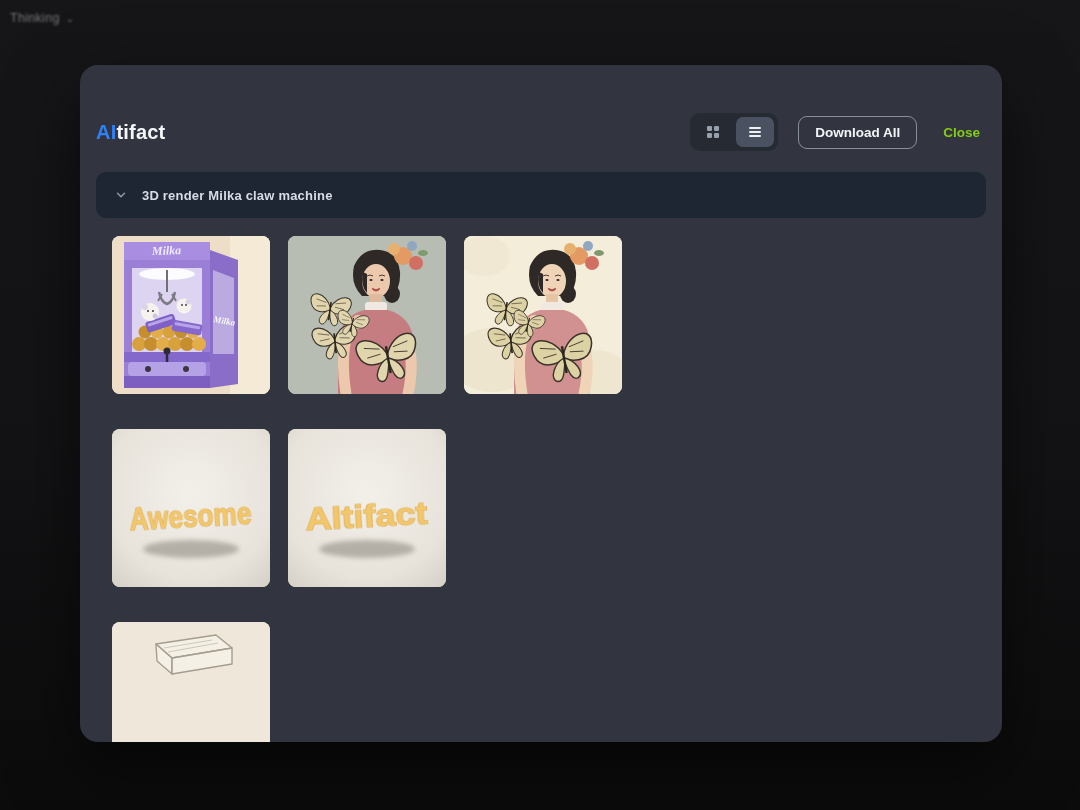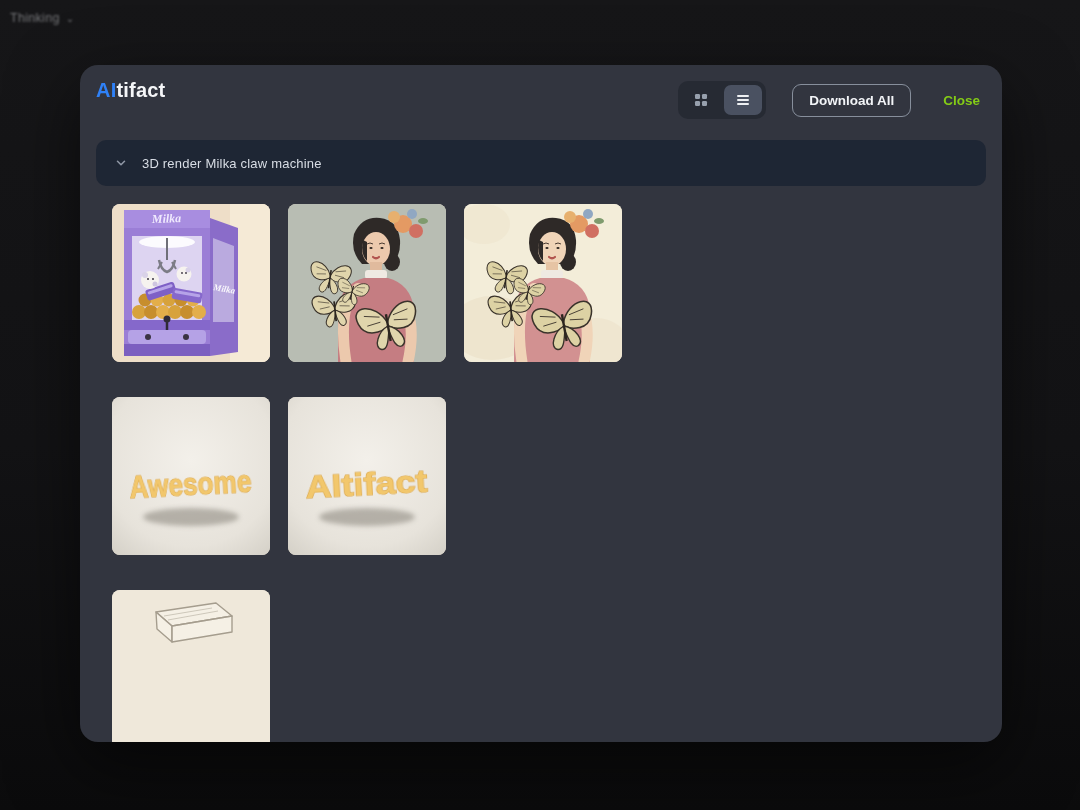--- a/index.html
+++ b/index.html
@@ -20,28 +20,29 @@
   .modal {
     position: absolute; left: 80px; top: 65px;
     width: 922px; height: 677px;
     background: #32353f;
     border-radius: 18px;
     overflow: hidden;
     box-shadow: 0 24px 70px rgba(0,0,0,.55);
   }
   .modal-header {
     height: 56px;
-    display: flex; justify-content: space-between;
+    display: flex; align-items: center; justify-content: space-between;
     padding: 14px 22px 0 16px;
+    margin-top: 32px;
   }
   .logo { font-size: 20px; font-weight: 800; letter-spacing: .2px; user-select: none; }
   .logo-ai { color: #2f81f7; }
   .logo-rest { color: #f5f6f8; font-weight: 700; }
 
-  .header-actions { display: flex; align-items: center; gap: 26px; }
+  .header-actions { display: flex; align-items: center; gap: 20px; }
   .seg {
     display: flex; background: #262a33; border-radius: 10px;
     padding: 4px; gap: 4px;
   }
   .seg-btn {
     width: 38px; height: 30px; border: none; background: transparent;
     border-radius: 7px; display: flex; align-items: center; justify-content: center;
     cursor: pointer;
   }
   .seg-btn.active { background: #4a5161; }
@@ -56,21 +57,21 @@
     font-family: inherit; margin-left: 6px;
   }
 
   .sections { padding: 19px 16px 0; }
   .section-header {
     height: 46px; background: #1e2634; border-radius: 10px;
     display: flex; align-items: center; gap: 14px;
     padding: 0 18px; margin-bottom: 18px; cursor: pointer;
   }
   .section-header .chev-icon { display: flex; align-items: center; }
-  .section-title { color: #d8dde5; font-size: 13px; font-weight: 400; letter-spacing: .2px; }
+  .section-title { color: #d8dde5; font-size: 13px; font-weight: 700; letter-spacing: .2px; }
   .thumbs { display: flex; gap: 18px; padding: 0 16px; margin-bottom: 35px; }
   .thumb {
     width: 158px; height: 158px; border-radius: 8px; overflow: hidden;
     flex: 0 0 auto; cursor: pointer; background: #ece2cf;
   }
   .thumb svg { display: block; width: 158px; height: 158px; }
 </style>
 </head>
 <body>
 

